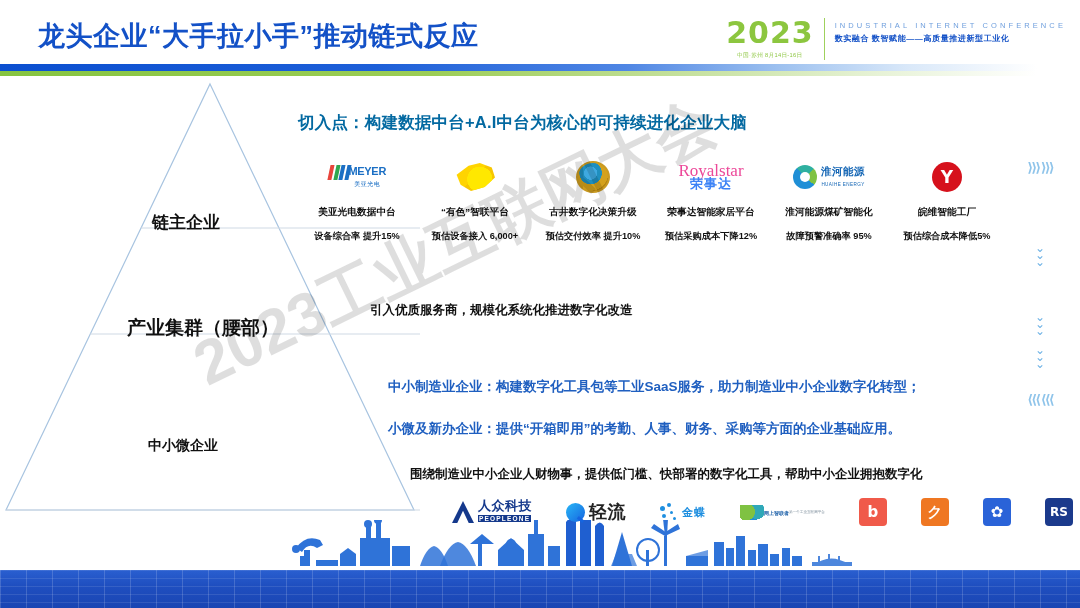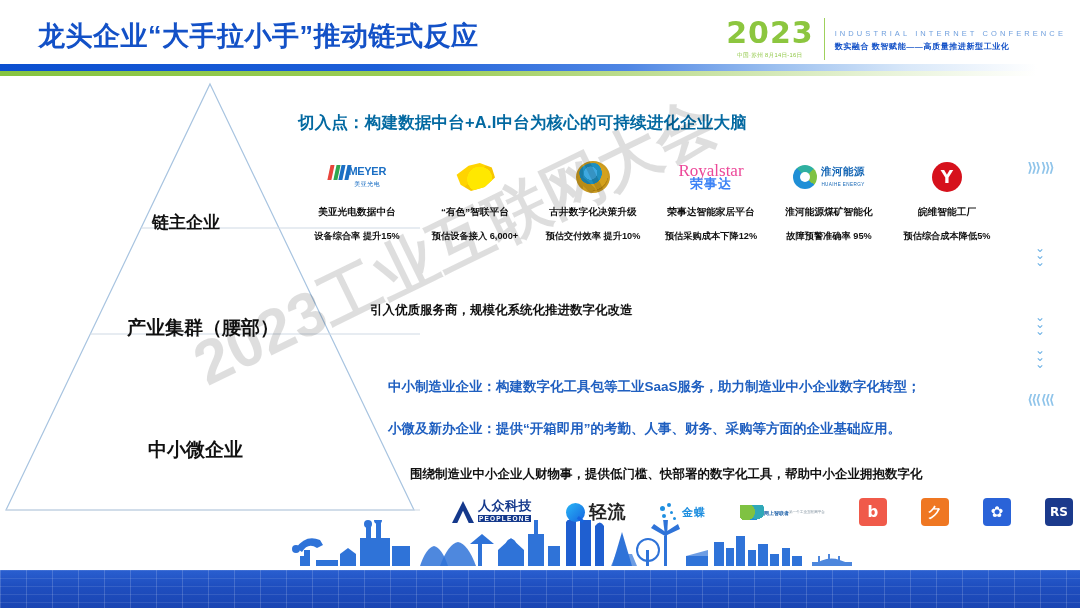--- a/index.html
+++ b/index.html
@@ -16,21 +16,21 @@
   #title-rule {
     position:absolute; left:0; top:64px; width:1080px; height:7px;
     background:linear-gradient(to right,#0b4fd0 0%,#1d5fd8 35%,#4f86e4 58%,#9cc0ef 72%,#d9e8f9 84%,#ffffff 96%);
   }
   #title-rule-green {
     position:absolute; left:0; top:71px; width:1080px; height:5px;
     background:linear-gradient(to right,#86c440 0%,#9ccd55 40%,#c8e2a2 65%,#e8f3d8 82%,#ffffff 96%);
   }
 
   
-  #conf-logo { position:absolute; right:14px; top:18px; display:flex; align-items:center; }
+  #conf-logo { position:absolute; right:14px; top:18px; display:flex; align-items:flex-start; }
   #conf-year-wrap { text-align:center; padding-right:10px; }
   #conf-year { font-size:30px; font-weight:bold; color:#8cc63f; letter-spacing:1px; line-height:30px; font-family:"DejaVu Sans",sans-serif; }
   #conf-date { font-size:6px; color:#8cc63f; letter-spacing:0.3px; margin-top:3px; transform:scale(0.95); }
   #conf-divider { width:1px; background:#9fd15c; align-self:stretch; margin-right:10px; }
   #conf-cn { font-size:22px; font-weight:bold; color:#1351c7; letter-spacing:7px; line-height:24px; }
   #conf-en { font-size:7.5px; color:#6f9fdd; letter-spacing:3.1px; margin-top:3px; }
   #conf-tag { font-size:8px; color:#1351c7; letter-spacing:0.6px; margin-top:3px; font-weight:bold; }
 
   
   #watermark {
@@ -40,21 +40,21 @@
     white-space:nowrap; pointer-events:none; z-index:5;
   }
 
   
   #pyramid-svg { position:absolute; left:0px; top:78px; z-index:1; }
   .pyr-label {
     position:absolute; color:#111; font-weight:bold; z-index:3; white-space:nowrap;
   }
   #pyr-label-0 { left:152px; top:211px; font-size:17px; }
   #pyr-label-1 { left:127px; top:315px; font-size:19px; }
-  #pyr-label-2 { left:148px; top:437px; font-size:19px; }
+  #pyr-label-2 { left:148px; top:437px; font-size:14px; }
 
   
   #tier1 { position:absolute; left:298px; top:112px; width:712px; z-index:4; }
   #tier1-head { font-size:16.5px; font-weight:bold; color:#0369a1; letter-spacing:0.2px; }
   #tier1-row { display:flex; margin-top:22px; }
   .co-cell { width:118px; text-align:center; }
   .co-logo { height:42px; display:flex; align-items:center; justify-content:center; }
   .co-name { font-size:10px; color:#111; font-weight:bold; margin-top:7px; white-space:nowrap; transform:scale(0.97); }
   .co-kpi  { font-size:9.5px; color:#111; font-weight:bold; margin-top:11px; white-space:nowrap; transform:scale(0.97); }
 

